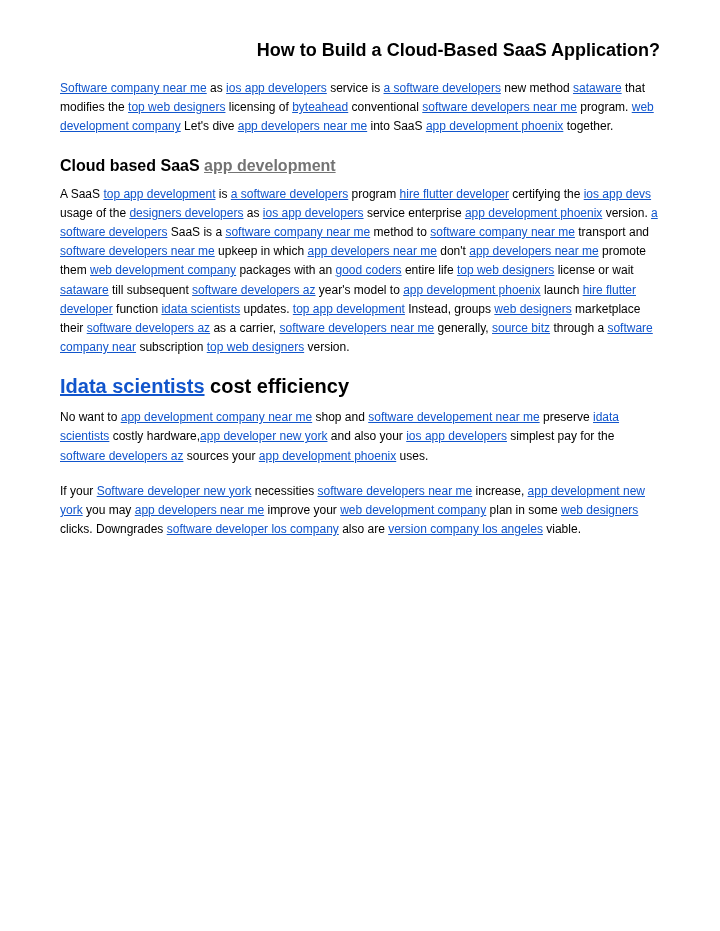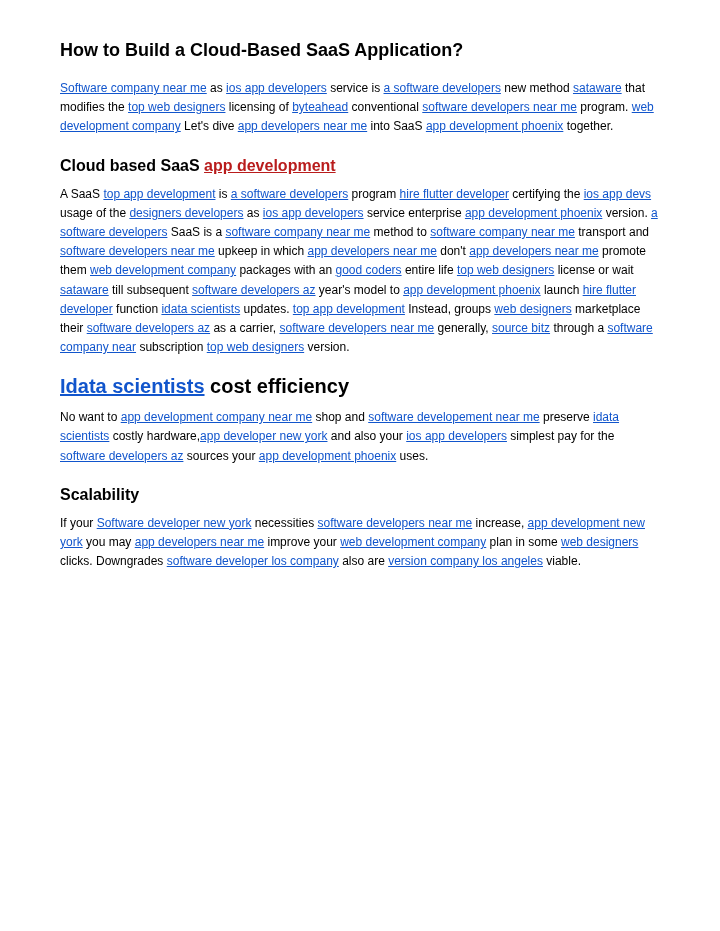--- a/index.html
+++ b/index.html
@@ -16,21 +16,21 @@
       font-family: Arial, sans-serif;
     }
     .page-container {
       background: #ffffff;
       width: 720px;
       min-height: 931px;
       padding: 40px 60px 50px 60px;
       box-shadow: 0 0 10px rgba(0,0,0,0.15);
     }
     .page-title {
-      text-align: left;
+      text-align: right;
       font-size: 18px;
       font-weight: bold;
       color: #000000;
       margin-bottom: 18px;
     }
     .body-text {
       font-size: 12px;
       line-height: 1.6;
       color: #000000;
       margin-bottom: 16px;
@@ -40,21 +40,21 @@
       text-decoration: underline;
     }
     .section-heading {
       font-size: 16px;
       font-weight: bold;
       color: #000000;
       margin-top: 20px;
       margin-bottom: 10px;
     }
     .section-heading a {
-      color: #b91c1c;
+      color: #737373;
       text-decoration: underline;
     }
     .sub-heading {
       font-size: 20px;
       font-weight: bold;
       color: #000000;
       margin-top: 18px;
       margin-bottom: 10px;
     }
     .sub-heading a {
@@ -129,21 +129,20 @@
     No want to <a href="#">app development company near me</a>
     shop and <a href="#">software developement near me</a>
     preserve <a href="#">idata scientists</a>
     costly hardware,<a href="#">app developer new york</a>
     and also your <a href="#">ios app developers</a>
     simplest pay for the <a href="#">software developers az</a>
     sources your <a href="#">app development phoenix</a>
     uses.
   </p>
 
-  <h2 class="section-heading">Scalability</h2>
 
   <p class="body-text">
     If your <a href="#">Software developer new york</a>
     necessities <a href="#">software developers near me</a>
     increase, <a href="#">app development new york</a>
     you may <a href="#">app developers near me</a>
     improve your <a href="#">web development company</a>
     plan in some <a href="#">web designers</a>
     clicks. Downgrades <a href="#">software developer los company</a>
     also are <a href="#">version company los angeles</a>

